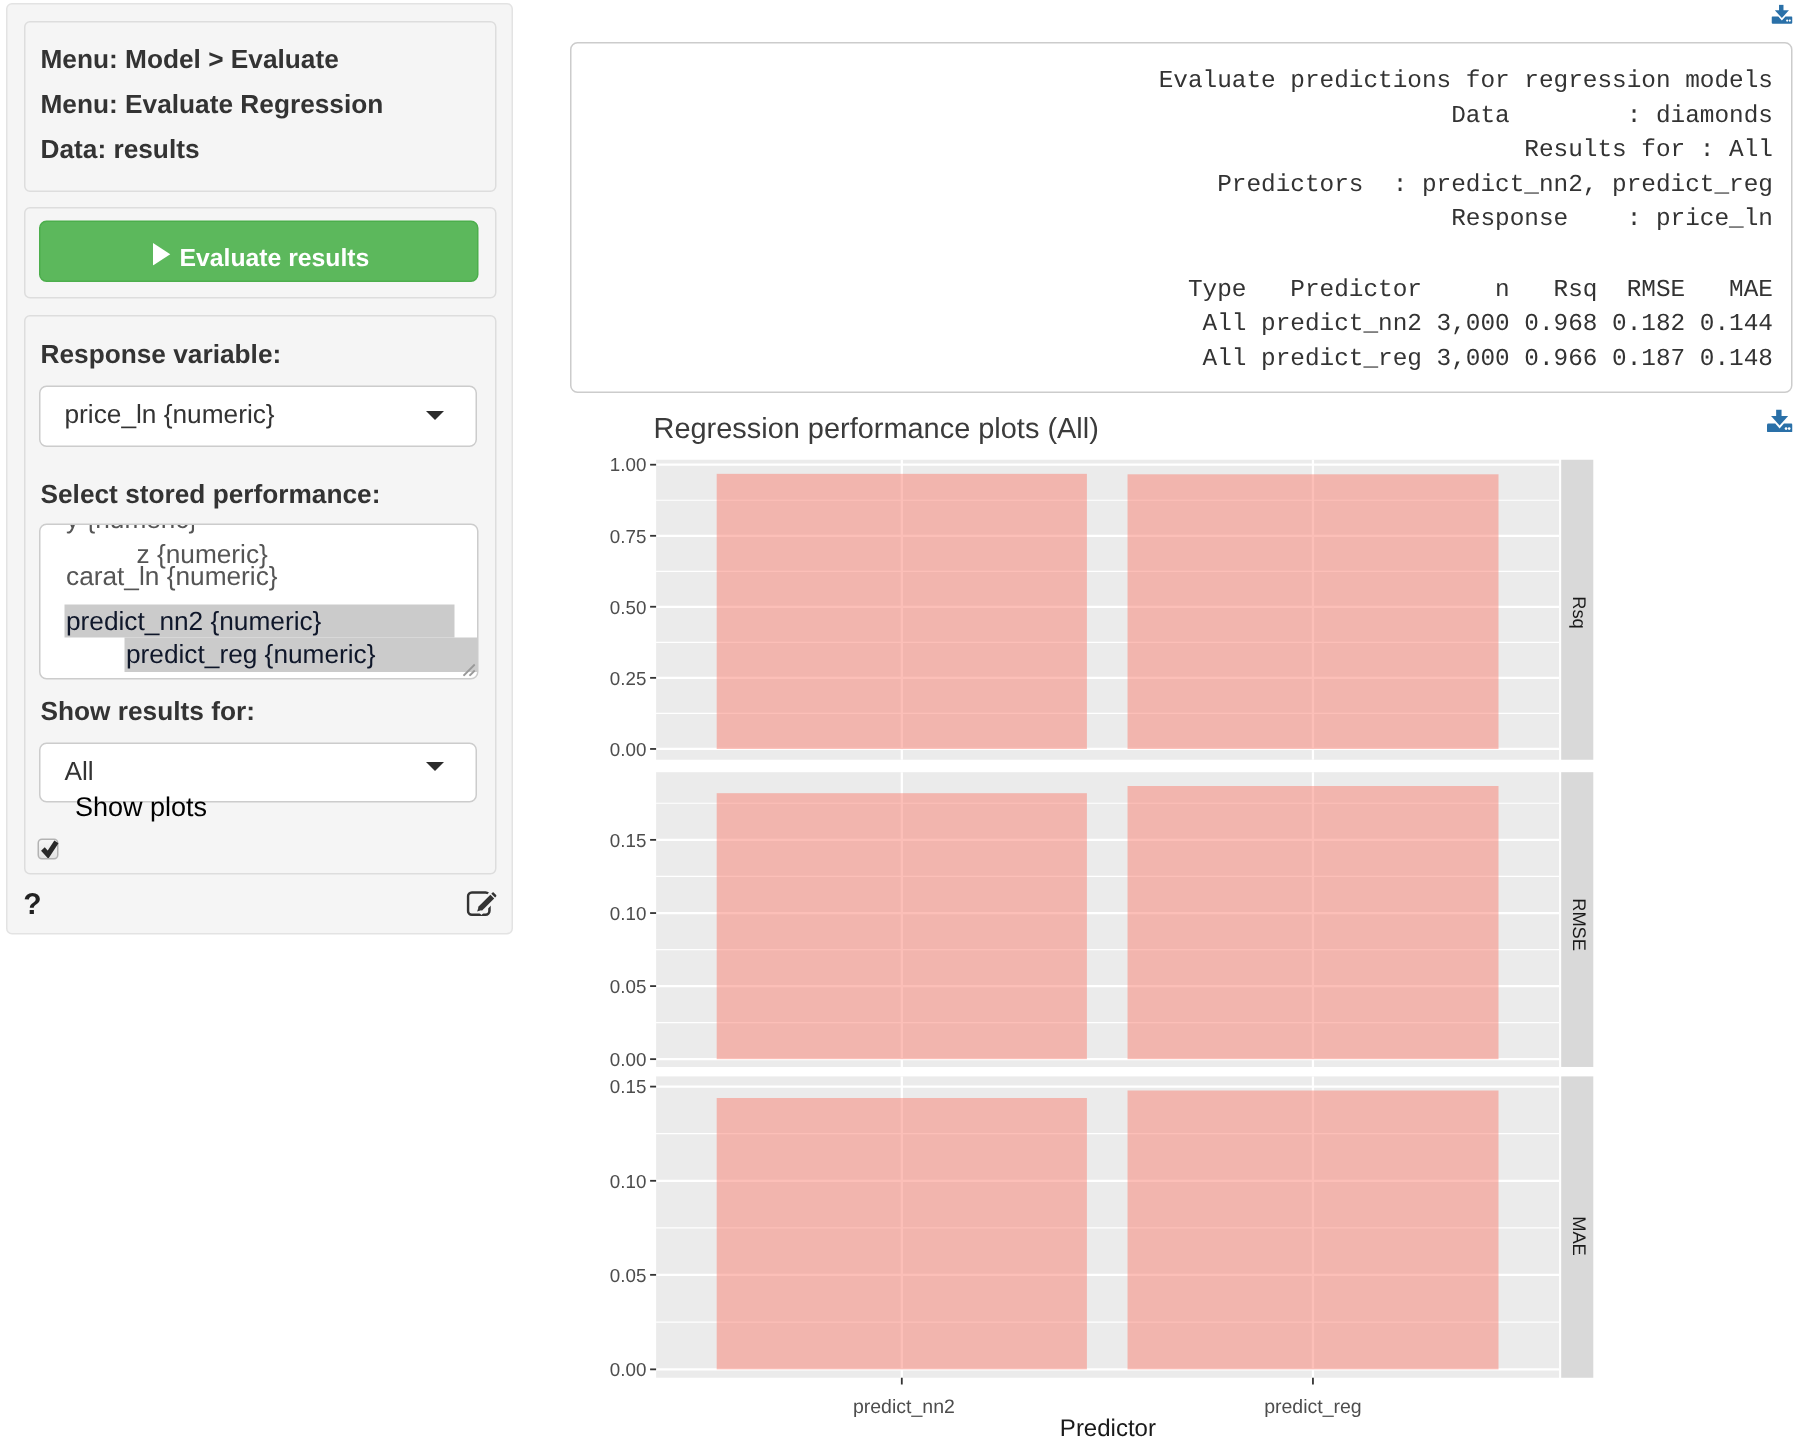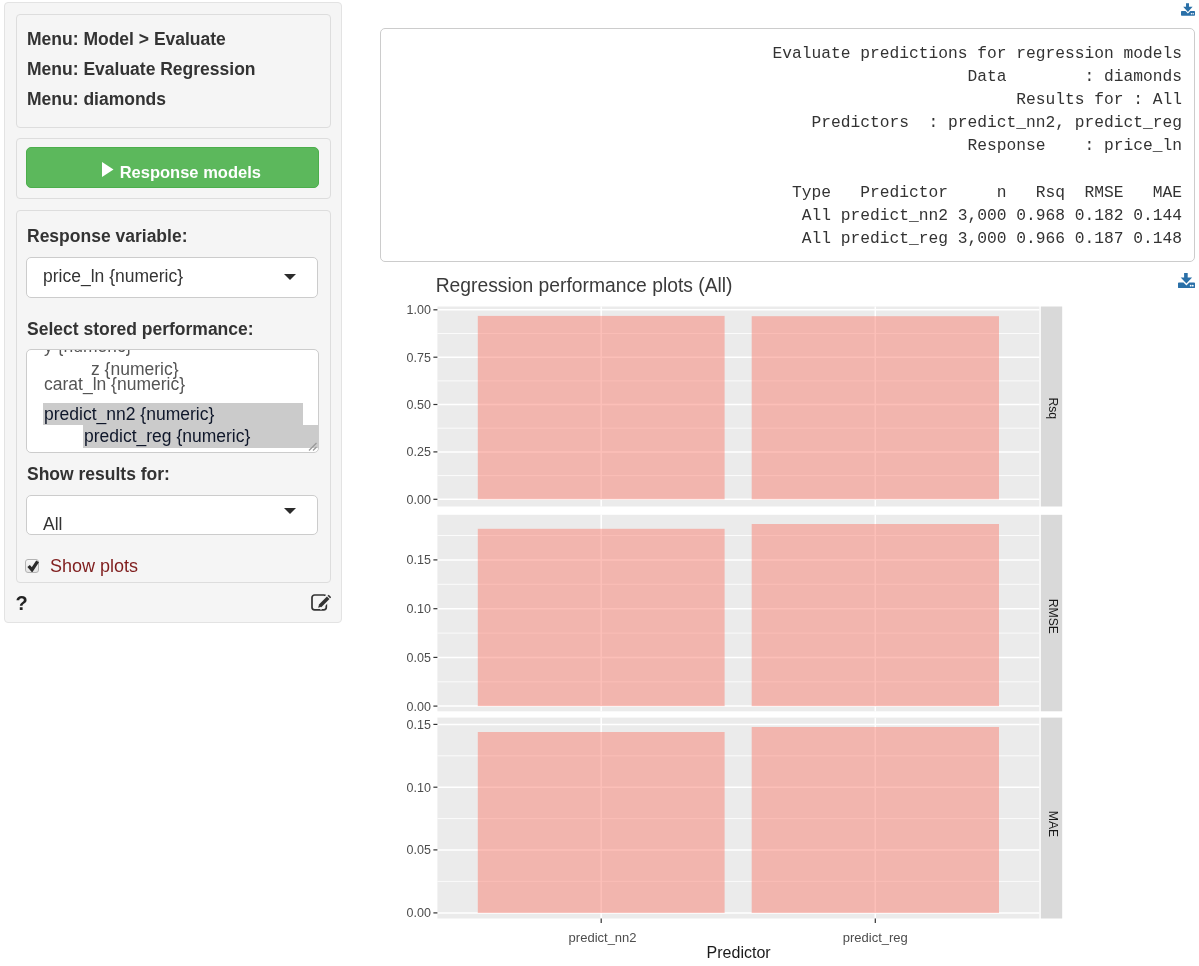--- a/index.html
+++ b/index.html
@@ -18,28 +18,28 @@
   
   #prebox { position:absolute; left:380px; top:28px; width:815px; background:#fff; border:1px solid #ccc; border-radius:5px; padding:12.6px 12px 10.5px 12px; font-family:"Liberation Mono", monospace; font-size:16.25px; line-height:23.2px; color:#333; white-space:pre;text-align:right; }
 </style>
 </head>
 <body>
 <div class="abs" id="well"></div>
 
 <div class="ipanel" style="top:14px; height:114px;"></div>
 <div class="blab" style="left:27px; top:29px;">Menu: Model &gt; Evaluate</div>
 <div class="blab" style="left:27px; top:59px;">Menu: Evaluate Regression</div>
-<div class="blab" style="left:27px; top:89px;">Menu: diamonds</div>
+<div class="blab" style="left:27px; top:89px;">Data: results</div>
 
 <div class="ipanel" style="top:138px; height:61px;"></div>
 <div class="btn-green" style="left:26px; top:147px; width:293px; height:41px;">
   <svg width="11.5" height="15" viewBox="0 0 11.5 15" style="position:absolute; left:75px; top:14px;">
       <path d="M0 0 L11.5 7.5 L0 15 Z" fill="#fff"></path>
     </svg>
-  <span style="position:absolute; left:92.7px; top:13.5px; line-height:20px; font-weight:bold; font-size:16.5px; white-space:nowrap;">Response models</span>
+  <span style="position:absolute; left:92.7px; top:13.5px; line-height:20px; font-weight:bold; font-size:16.5px; white-space:nowrap;">Evaluate results</span>
 </div>
 
 <div class="ipanel" style="top:210px; height:373px;"></div>
 <div class="blab" style="left:27px; top:225.5px;">Response variable:</div>
 <div class="selbox" style="left:26px; top:257px; width:292px; height:41px;"></div>
 <div class="seltext" style="left:43px; top:266.3px;text-align:right;">price_ln {numeric}</div>
 <div class="caret" style="left:283.5px; top:274px;"></div>
 
 <div class="blab" style="left:27px; top:319px;">Select stored performance:</div>
 <div class="selbox" style="left:26px; top:348.5px; width:293px; height:104.5px; overflow:hidden;">
@@ -51,28 +51,28 @@
   <svg width="10" height="10" viewBox="0 0 10 10" style="position:absolute; right:1px; bottom:1px;">
       <g stroke="#999" stroke-width="1.2">
         <line x1="9.5" y1="2" x2="2" y2="9.5"></line>
         <line x1="9.5" y1="6" x2="6" y2="9.5"></line>
       </g>
     </svg>
 </div>
 
 <div class="blab" style="left:27px; top:464px;">Show results for:</div>
 <div class="selbox" style="left:26px; top:494.5px; width:292px; height:40px;"></div>
-<div class="seltext" style="left:43px; top:504px;margin-top:10px;">All</div>
+<div class="seltext" style="left:43px; top:504px;">All</div>
 <div class="caret" style="left:283.5px; top:508px;"></div>
 
 <div style="position:absolute; left:24.8px; top:559.4px; width:14px; height:14px; background:linear-gradient(#f6f6f6,#e4e4e4); border:1px solid #b3b3b3; border-radius:3px;"></div>
 <svg width="13" height="13" viewBox="0 0 13 13" style="position:absolute; left:26.8px; top:558.8px;">
     <path d="M1.6 7.0 L5.0 10.8 L10.6 2.3" stroke="#2a2a2a" stroke-width="3.3" fill="none"></path>
   </svg>
-<div style="position:absolute; left:50px; top:556px; font-size:18px; line-height:20px; color:#7f1d1d;">Show plots</div>
+<div style="position:absolute; left:50px; top:528px; font-size:18px; line-height:20px; color:#000000;">Show plots</div>
 
 <div style="position:absolute; left:15.5px; top:593.3px; font-size:20px; font-weight:bold; color:#222; line-height:20px;">?</div>
 <svg width="20" height="18" viewBox="0 0 20 18" style="position:absolute; left:311px; top:593px;">
   <rect x="1" y="2" width="14.3" height="14.8" rx="2.6" stroke="#333" stroke-width="1.7" fill="none"></rect>
   <line x1="7.5" y1="14.5" x2="18.5" y2="3.5" stroke="#f5f5f5" stroke-width="7"></line>
   <line x1="9" y1="12.9" x2="17.2" y2="4.7" stroke="#333" stroke-width="3.6"></line>
   <line x1="17.8" y1="4.1" x2="19" y2="2.9" stroke="#333" stroke-width="3.6"></line>
   <path d="M7.1 14.7 L8.1 11.5 L10.3 13.7 Z" fill="#333"></path>
 </svg>
 

